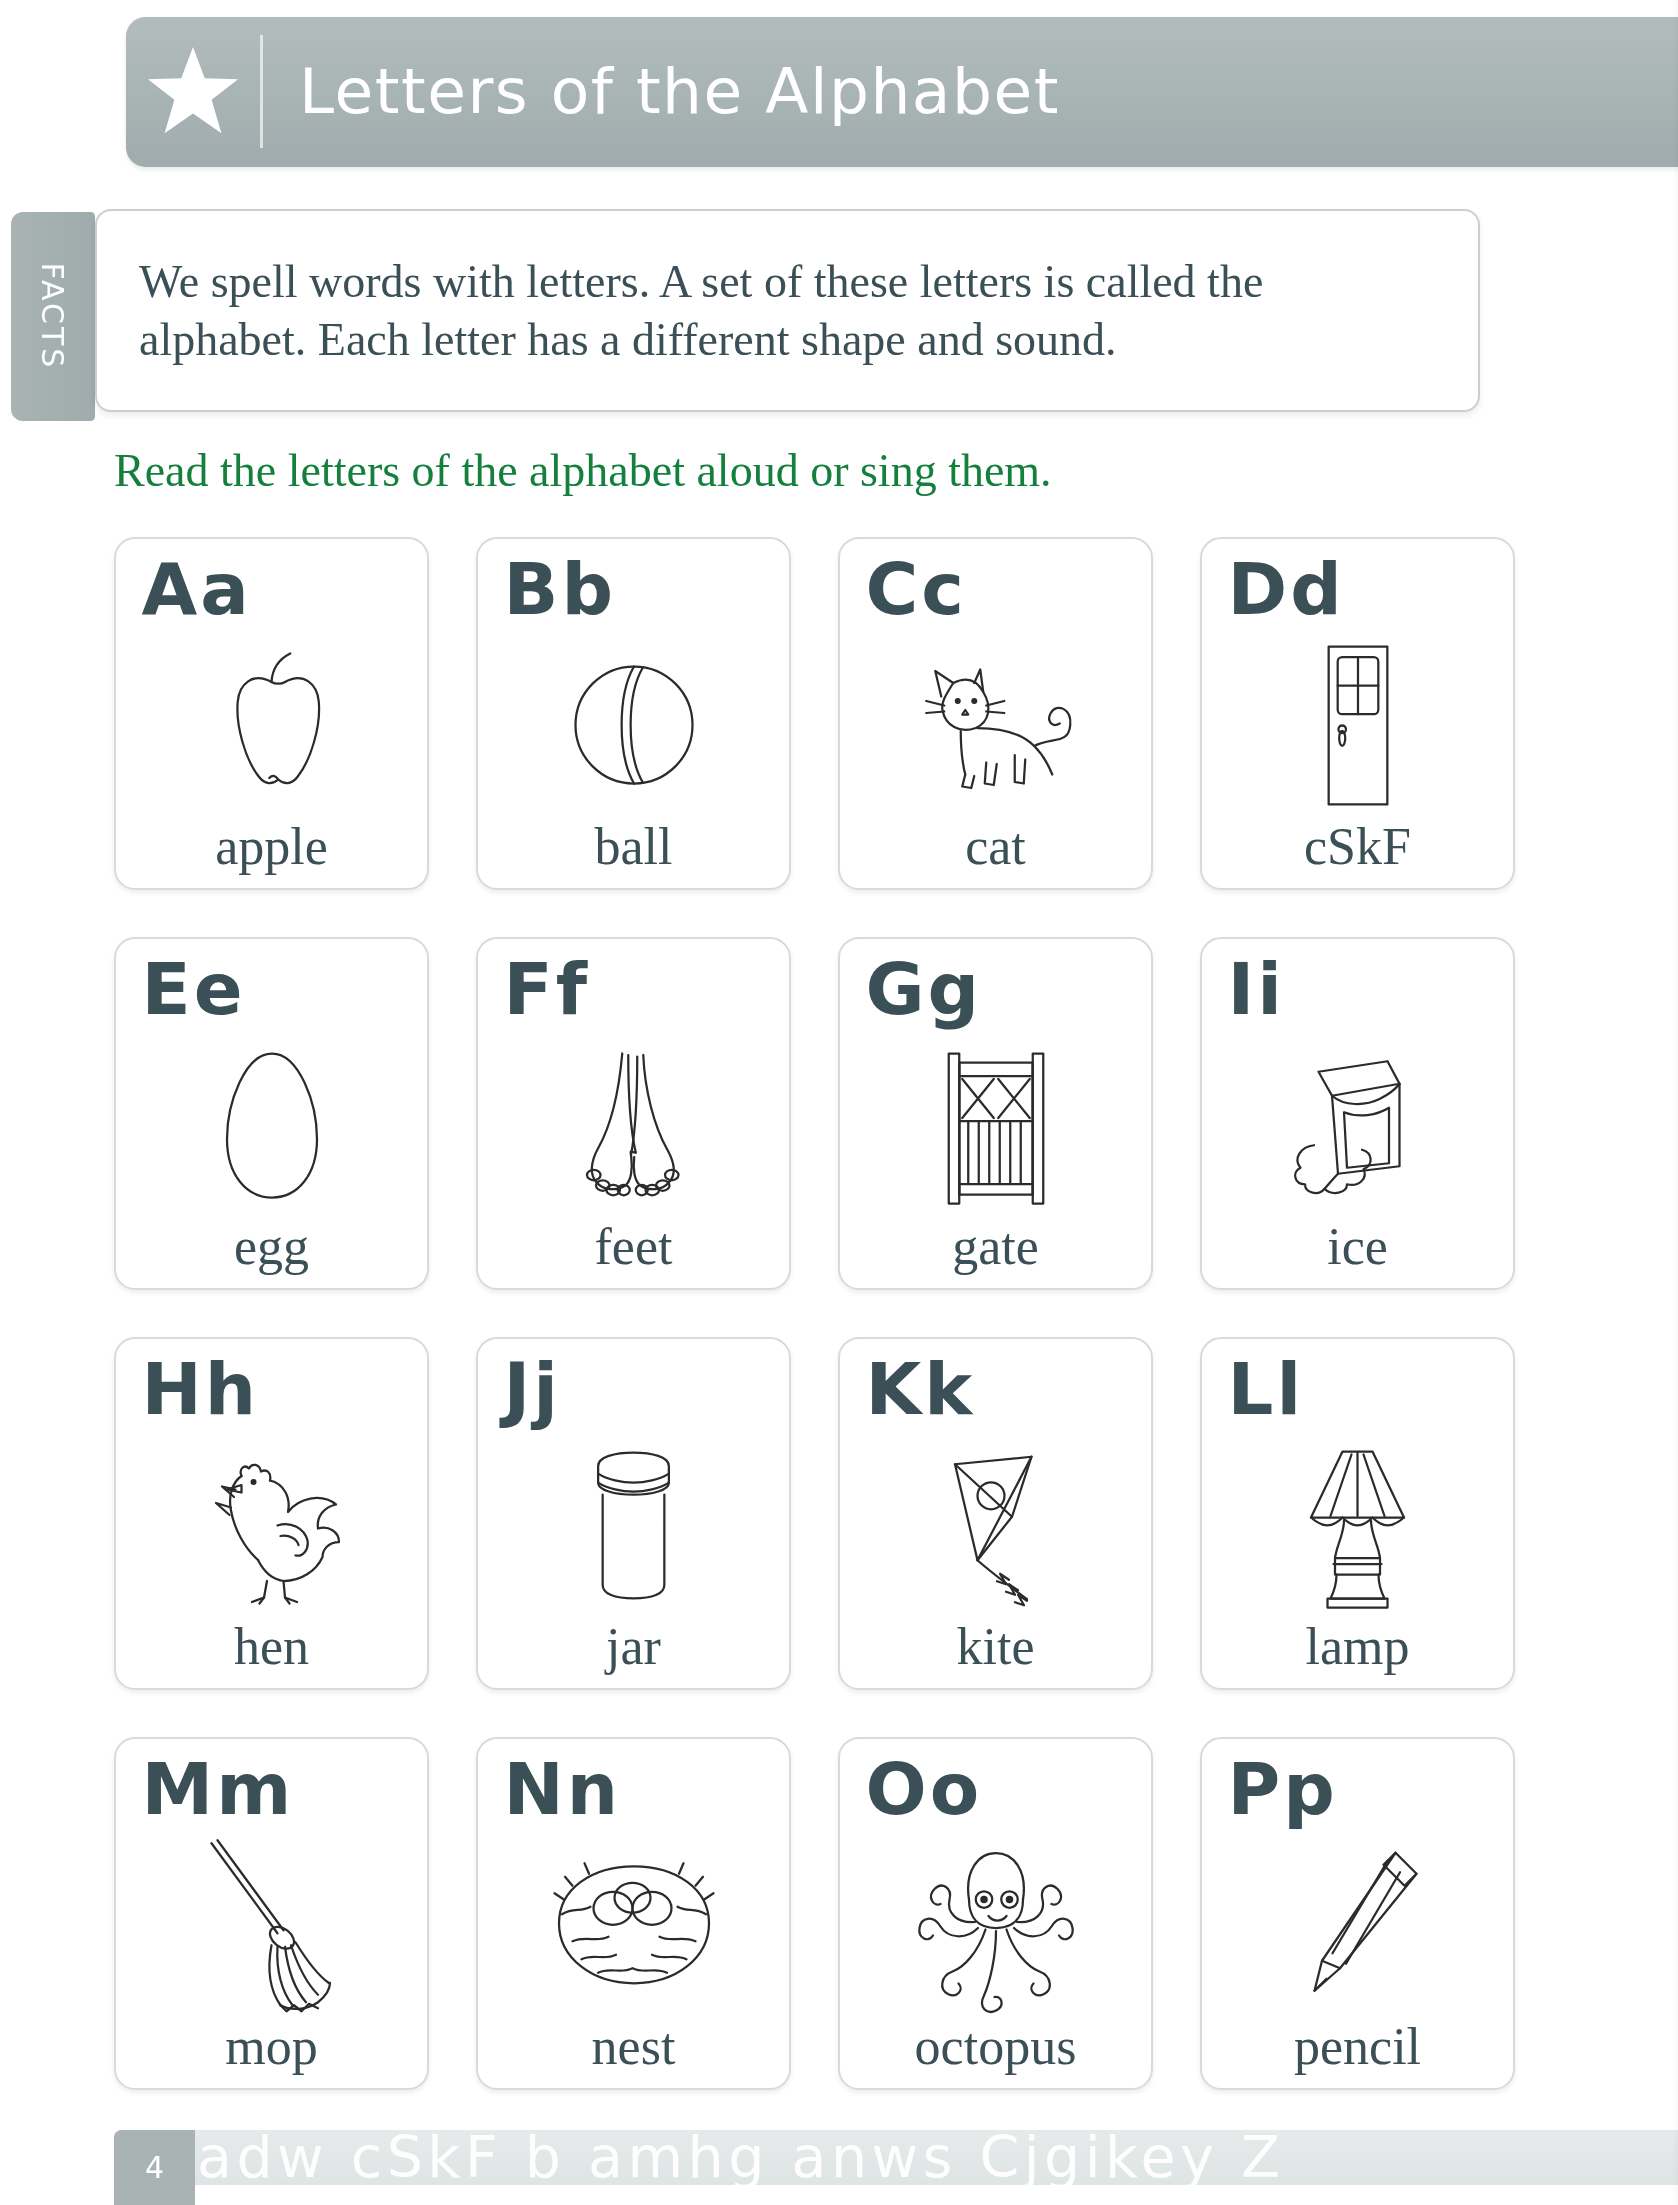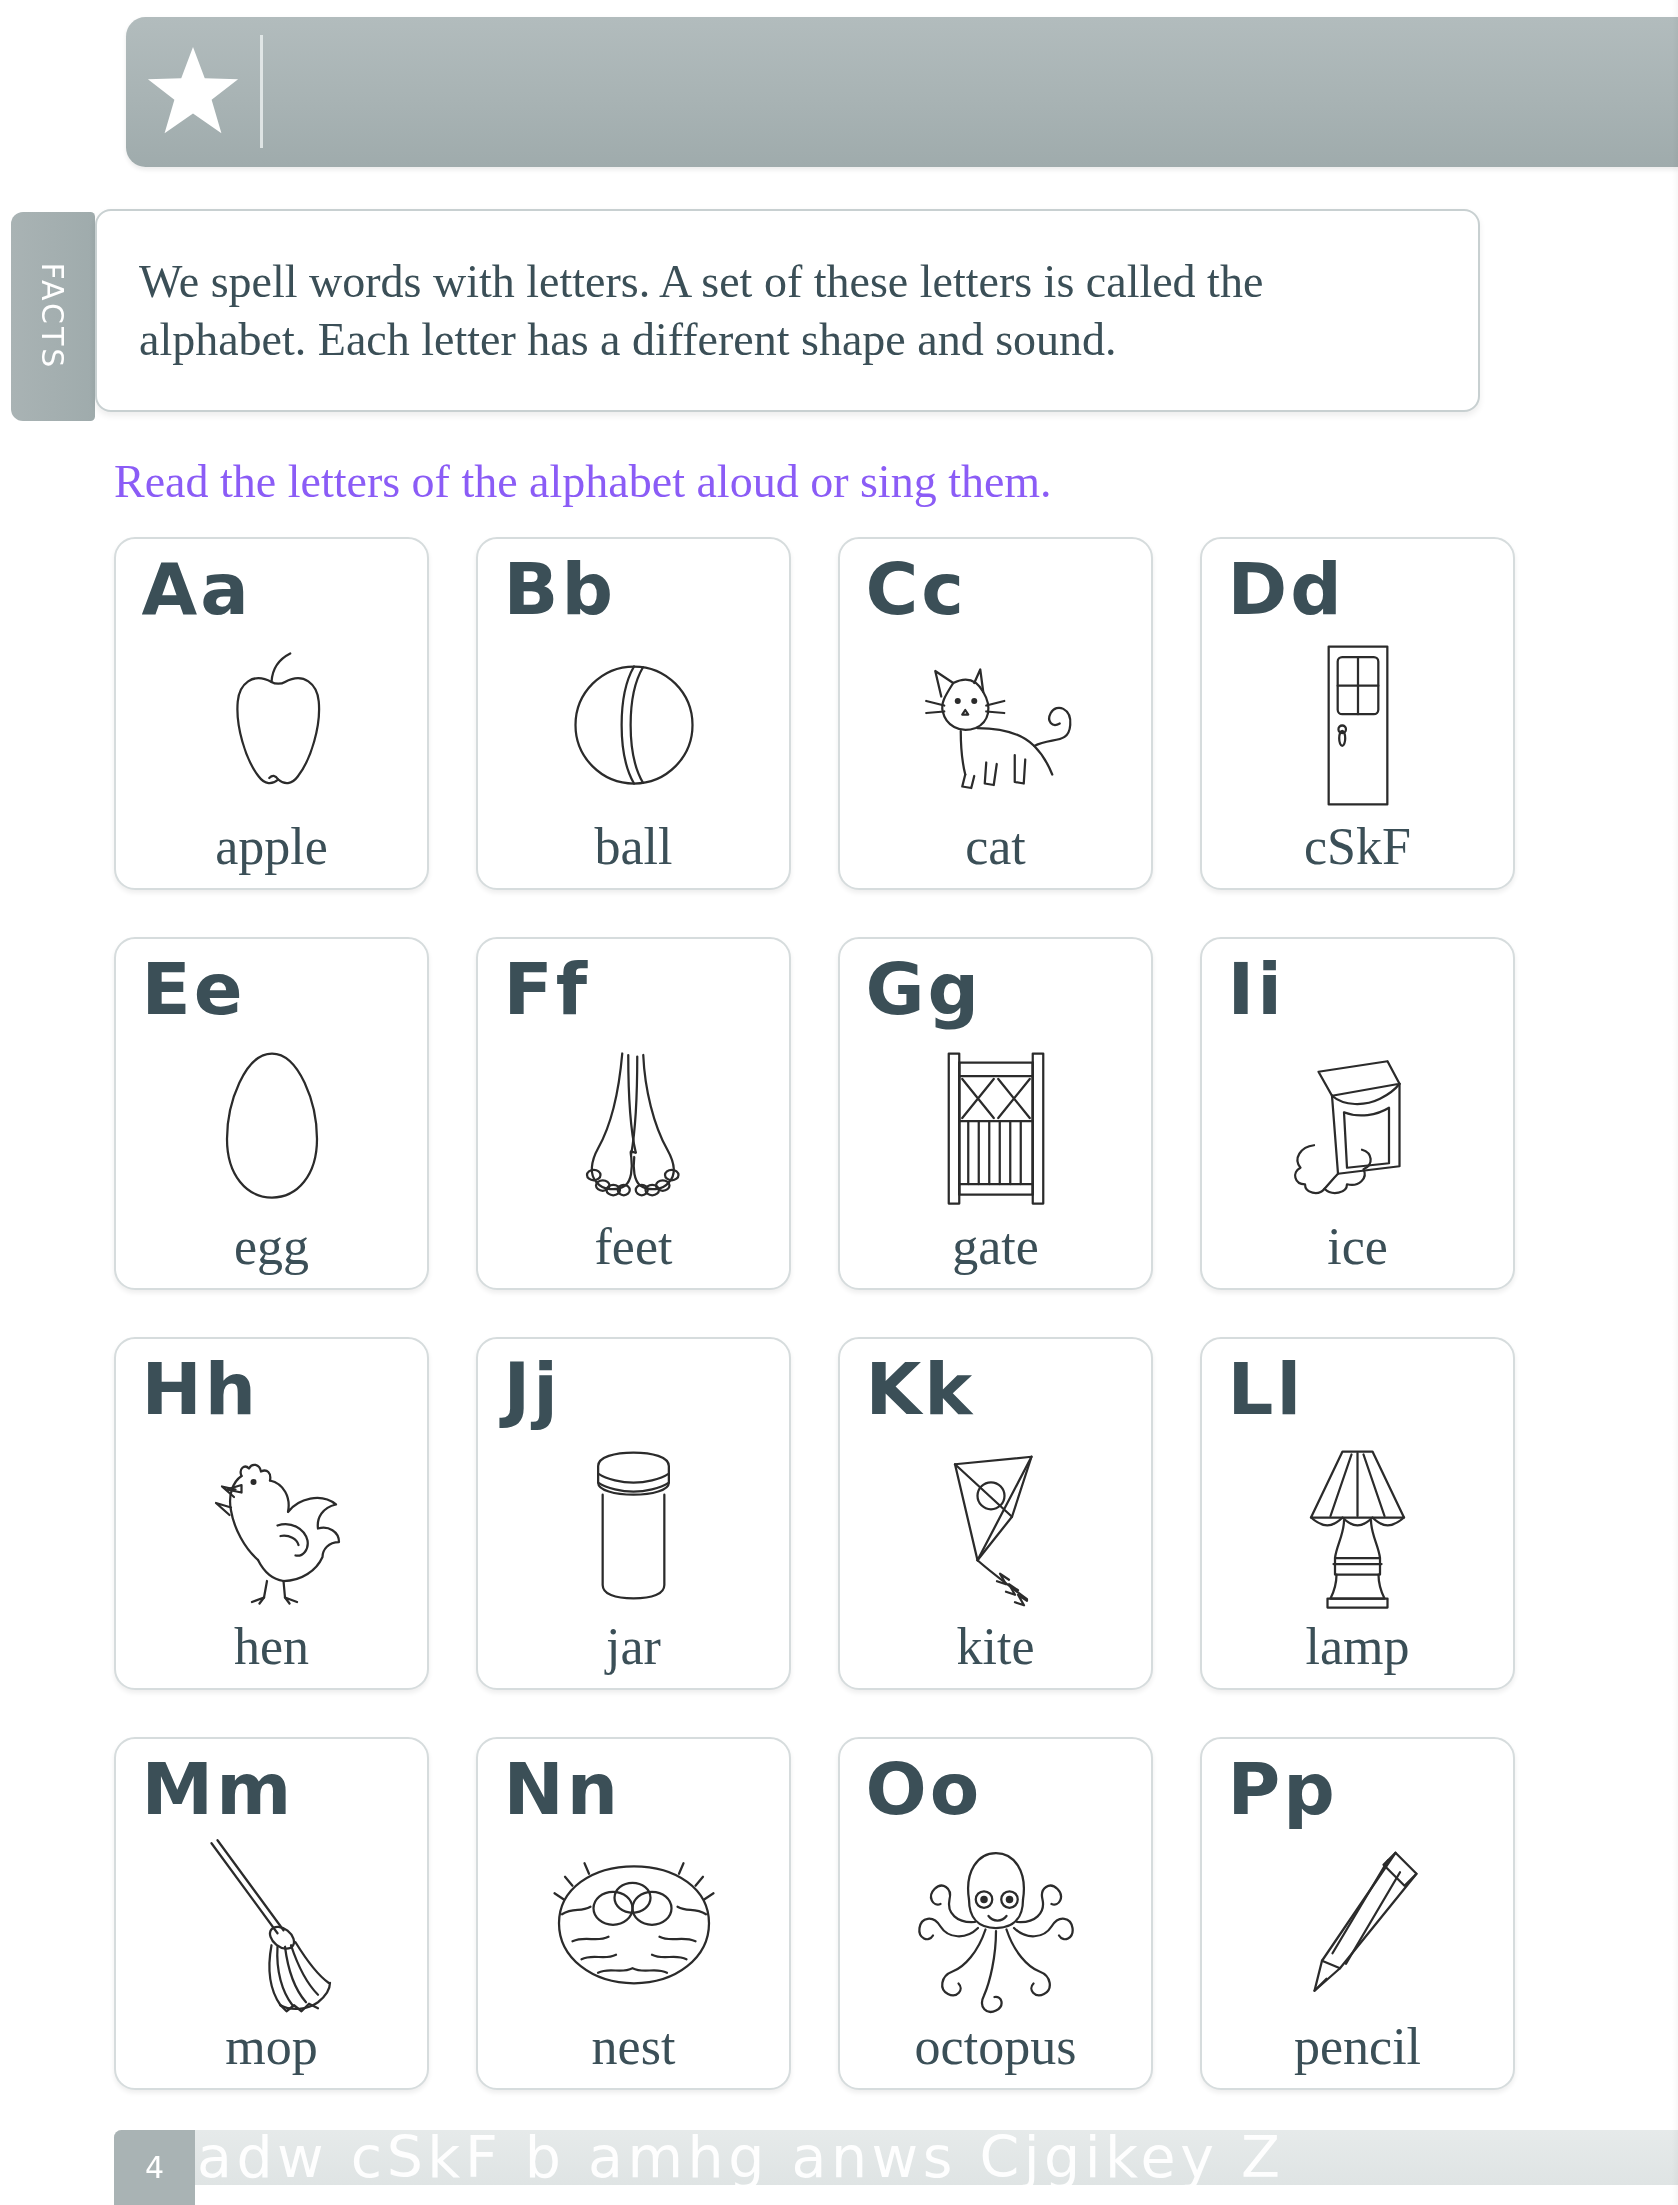--- a/index.html
+++ b/index.html
@@ -101,23 +101,23 @@
     font-size: 46px;
     line-height: 1.26;
     padding: 0 42px 0 42px;
     color: #3b4f57;
   }
 
   
   #instruction {
     position: absolute;
     left: 114px;
-    top: 455px;
+    top: 444px;
     font-size: 46px;
-    color: #8b5cf6;
+    color: #15803d;
     white-space: nowrap;
   }
 
   
   #card-grid {
     position: absolute;
     left: 114px;
     top: 537px;
     width: 1388px;
     display: grid;
@@ -223,20 +223,21 @@
 </head>
 <body>
 
 <div id="header-bar">
   <div id="star-slot">
     <svg id="star-svg" width="98" height="98" viewBox="0 0 100 100" aria-hidden="true">
       <polygon points="50,4 62,36 96,37 69,58 79,92 50,72 21,92 31,58 4,37 38,36" fill="#ffffff"></polygon>
     </svg>
   </div>
   <div id="header-divider"></div>
+  <div id="header-title">Letters of the Alphabet</div>
 </div>
 
 <div id="facts-tab">
   <span id="facts-label">FACTS</span>
 </div>
 
 <div id="facts-box">
   <p id="facts-text">We spell words with letters. A set of these letters is called the alphabet. Each letter has a different shape and sound.</p>
 </div>
 

